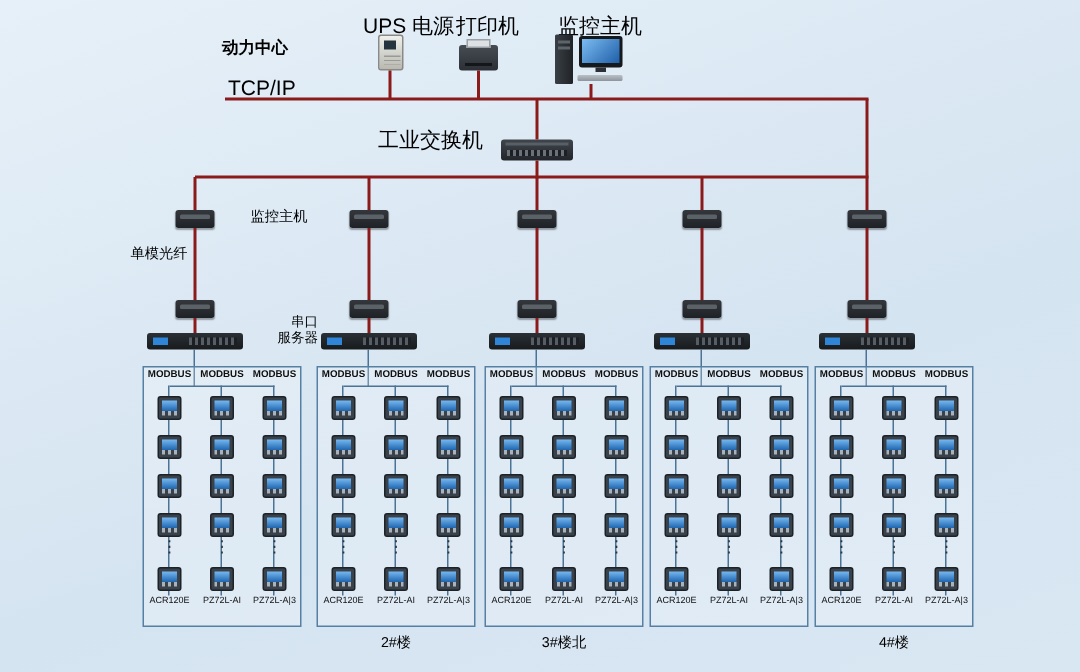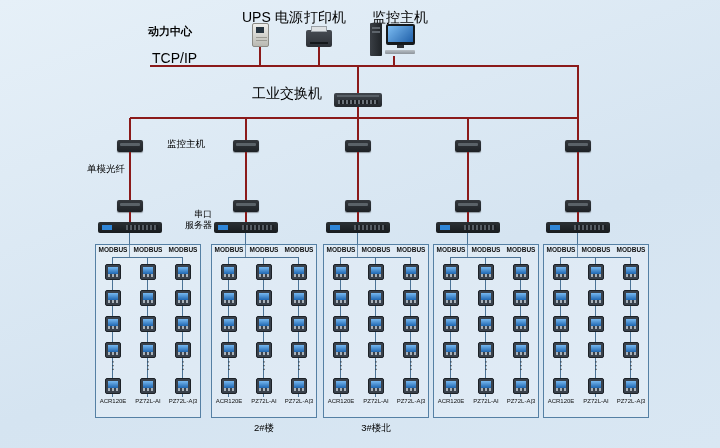--- a/index.html
+++ b/index.html
@@ -598,14 +598,15 @@
           <div class="meter" style="top: 96px;">
             <div class="m-screen"></div>
             <div class="m-btns"></div>
           </div>
           <div class="meter" style="top: 132px;">
             <div class="m-screen"></div>
             <div class="m-btns"></div>
           </div>
         </div>
       </div>
+      <div class="group-name">4#楼</div>
     </div>
   </div>
 
 </body></html>

